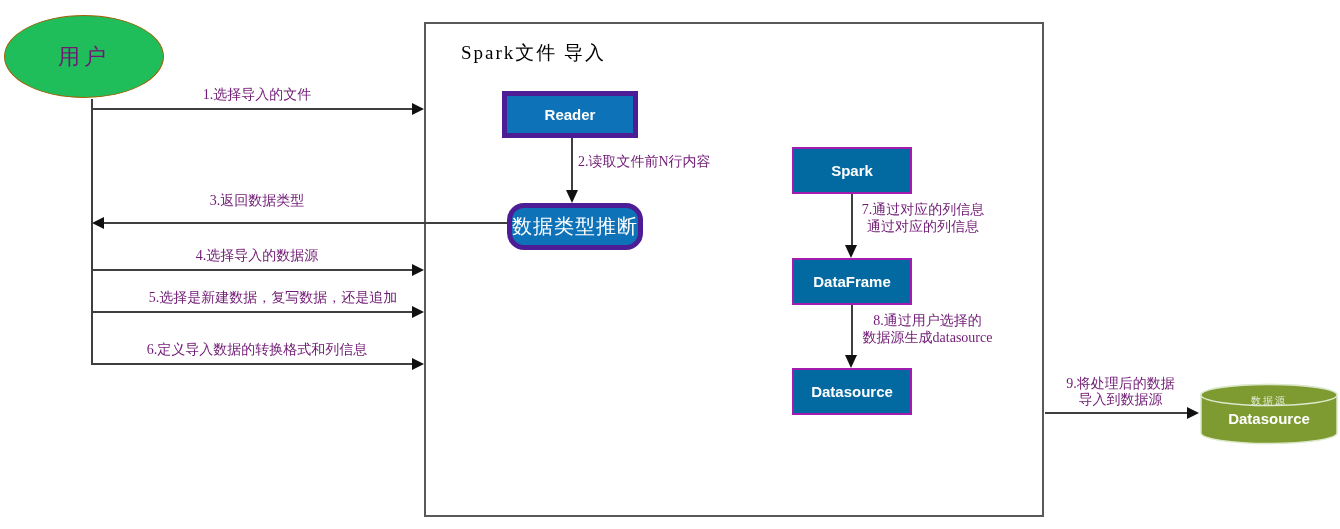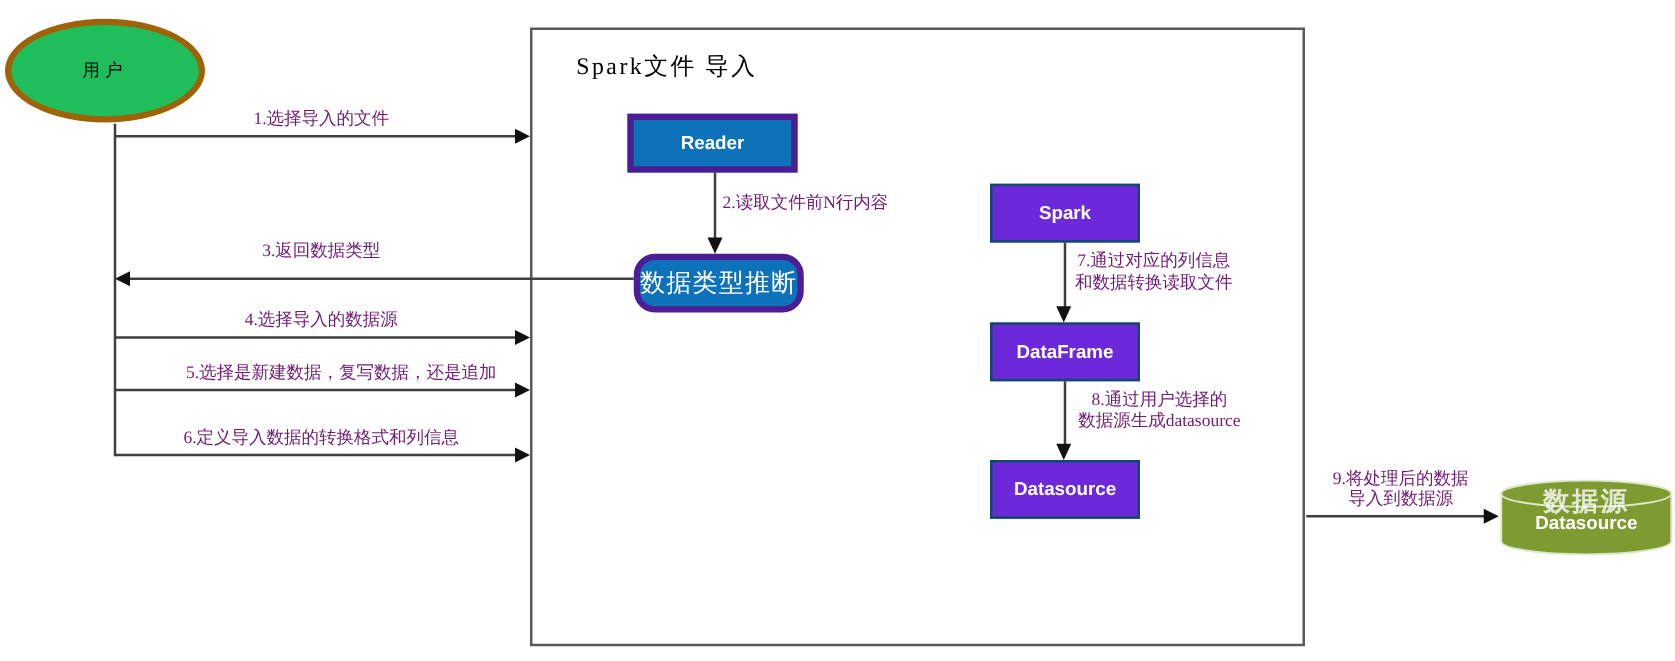--- a/index.html
+++ b/index.html
@@ -4,41 +4,41 @@
 <style>
   * { margin:0; padding:0; box-sizing:border-box; }
   html,body { background:#ffffff; }
   .canvas {
     position:relative; width:1340px; height:529px; background:#ffffff;
     font-family:"Liberation Sans","DejaVu Sans",sans-serif; overflow:hidden;
   }
   
   .actor {
     position:absolute; left:4px; top:15px; width:160px; height:83px;
-    background:#1FBE5B; border:5px solid #a16207; border-radius:50%;
+    background:#1FBE5B; border:1px solid #a16207; border-radius:50%;
     display:flex; align-items:center; justify-content:center;
-    font-size:14px; color:#000000; font-family:"Liberation Serif","DejaVu Serif",serif;
+    font-size:22px; color:#701a75; font-family:"Liberation Serif","DejaVu Serif",serif;
     letter-spacing:4px;
   }
   
   .frame {
     position:absolute; left:424px; top:22px; width:620px; height:495px;
     border:2px solid #595959; background:#ffffff;
   }
   .frame-title {
     position:absolute; left:461px; top:40px; font-size:19px; color:#000;
     font-family:"Liberation Serif","DejaVu Serif",serif; letter-spacing:2px; white-space:nowrap;text-align:center;
   }
   
   .node {
     position:absolute; display:flex; align-items:center; justify-content:center;
     color:#ffffff; font-weight:bold; font-size:15px; white-space:nowrap;
   }
   .node-blue  { background:#0E72B9; border:5px solid #4c1d95; }
-  .node-olive { background:#6d28d9; border:2px solid #0c4a6e; }
+  .node-olive { background:#0369a1; border:2px solid #a21caf; }
   .cjk-node { font-weight:normal; font-size:20px; letter-spacing:1px;border-radius:17px; }
   
   .hline { position:absolute; height:2px; background:#3F3F3F; }
   .vline { position:absolute; width:2px;  background:#3F3F3F; }
   .lifeline { position:absolute; left:91px; top:99px; width:1.5px; height:266px; background:#3F3F3F; }
   .ah-r { position:absolute; width:0; height:0; border-top:6px solid transparent;
           border-bottom:6px solid transparent; border-left:12px solid #111; }
   .ah-l { position:absolute; width:0; height:0; border-top:6px solid transparent;
           border-bottom:6px solid transparent; border-right:12px solid #111; }
   .ah-d { position:absolute; width:0; height:0; border-left:6px solid transparent;
@@ -48,22 +48,22 @@
     position:absolute; font-size:14px; color:#701a75; white-space:nowrap;
     font-family:"Liberation Serif","DejaVu Serif",serif;
   }
   .msg.center { text-align:center; }
   
   .db-wrap { position:absolute; left:1199px; top:383px; width:140px; height:62px; }
   .db-text {
     position:absolute; inset:0; display:flex; flex-direction:column;
     align-items:center; padding-top:9px; line-height:18px;
   }
-  .db-line1 { font-size:21px; color:rgba(255,255,255,0.78);
-              font-family:"Liberation Serif","DejaVu Serif",serif; letter-spacing:2px;font-weight:bold; }
+  .db-line1 { font-size:10px; color:rgba(255,255,255,0.78);
+              font-family:"Liberation Serif","DejaVu Serif",serif; letter-spacing:2px; }
   .db-line2 { font-size:15px; font-weight:bold; color:#ffffff; }
 </style>
 </head>
 <body>
 
 <div class="canvas">
 
   <div class="actor">用户</div>
   <div class="lifeline"></div>
 
@@ -97,21 +97,21 @@
   <div class="ah-r" style="left:412px; top:306px;"></div>
 
   <div class="msg center" style="left:92px; top:341px; width:330px;">6.定义导入数据的转换格式和列信息</div>
   <div class="hline" style="left:92px; top:363px; width:320px;"></div>
   <div class="ah-r" style="left:412px; top:358px;"></div>
 
   <div class="vline" style="left:851px; top:194px; height:52px;"></div>
   <div class="ah-d" style="left:845px; top:245px;"></div>
   <div class="msg center" style="left:843px; top:201px; width:160px; line-height:17px;">
     <div>7.通过对应的列信息</div>
-    <div>和数据转换读取文件</div>
+    <div>通过对应的列信息</div>
   </div>
 
   <div class="vline" style="left:851px; top:305px; height:51px;"></div>
   <div class="ah-d" style="left:845px; top:355px;"></div>
   <div class="msg center" style="left:845px; top:312px; width:165px; line-height:17px;">
     <div>8.通过用户选择的</div>
     <div>数据源生成datasource</div>
   </div>
 
   <div class="msg center" style="left:1048px; top:376px; width:145px; line-height:16px;">

